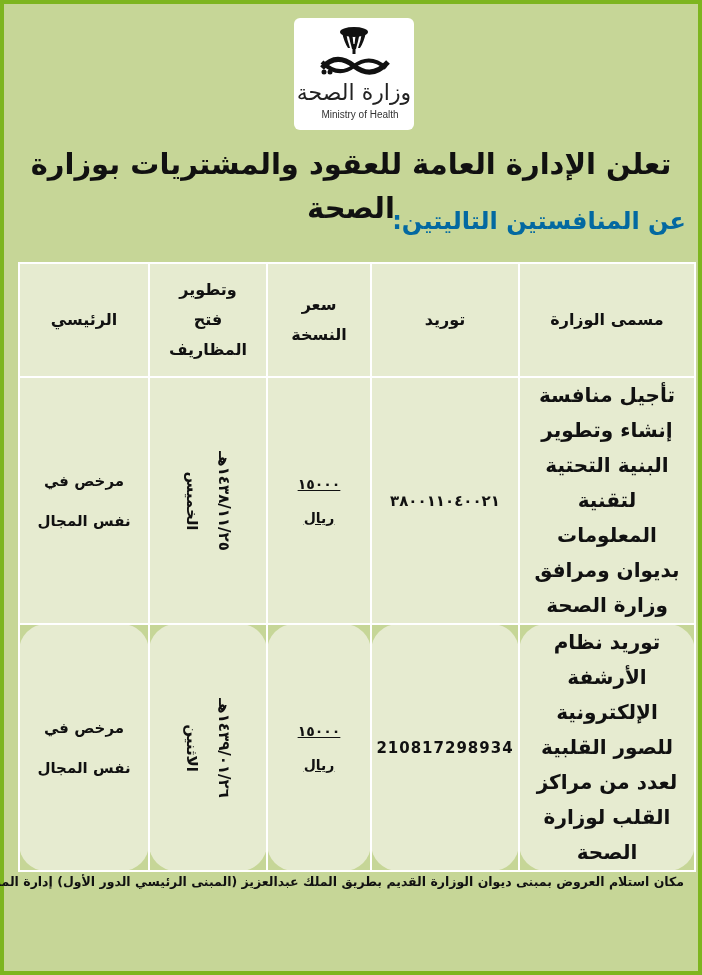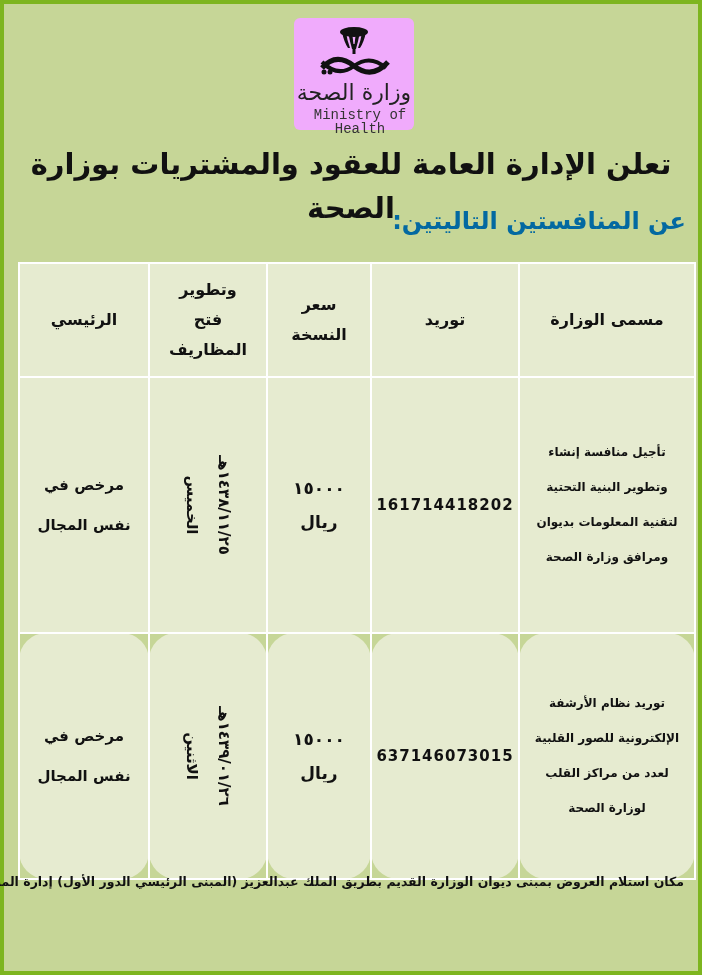--- a/index.html
+++ b/index.html
@@ -13,34 +13,34 @@
   .frame {
     position: absolute;
     left: 4px; top: 4px;
     width: 694px; height: 967px;
     background: #c6d697;
   }
   .logo-box {
     position: absolute;
     left: 290px; top: 14px;
     width: 120px; height: 112px;
-    background: #f0abfc;
+    background: #ffffff;
     border-radius: 6px;
     text-align: center;
   }
   .logo-emblem { position: absolute; left: 20px; top: 4px; width: 80px; height: 62px; }
   .logo-ar {
     position: absolute; left: 0; right: 0; top: 62px;
     font-size: 22px; color: #222; direction: rtl;
     font-family: "DejaVu Sans", sans-serif; line-height: 26px;
   }
   .logo-en {
     position: absolute; left: 12px; right: 0; top: 90px;
-    font-size: 14px; color: #333; line-height: 14px;
-    font-family: Liberation Mono, monospace;
+    font-size: 10px; color: #333; line-height: 14px;
+    font-family: Liberation Sans, sans-serif;
   }
   .title {
     position: absolute; left: 0; right: 0; top: 138px;
     text-align: center; direction: rtl;
     font-size: 29px; font-weight: bold; color: #111;
     line-height: 44px;
   }
   .subtitle {
     position: absolute; left: 0; right: 12px; top: 197px;
     text-align: right; direction: rtl;
@@ -60,23 +60,23 @@
     background: #e6ebd0;
     color: #111;
     text-align: center;
     vertical-align: middle;
     font-weight: bold;
     padding: 0;
   }
   table.tenders th { height: 112px; font-size: 16px; line-height: 30px; }
   .row1 td { height: 238px; }
   .row2 td { height: 228px; border-radius: 27px; }
-  .name-cell { font-size: 12px; line-height: 35px; padding: 8px 12px !important; }
+  .name-cell { font-size: 20px; line-height: 35px; padding: 0 12px !important; }
   .num-cell { font-size: 15px; letter-spacing: 1px; }
-  .price-cell { font-size: 17px; line-height: 34px; }
+  .price-cell { font-size: 14px; line-height: 34px; text-decoration: underline; }
   .class-cell { font-size: 15px; line-height: 40px; margin-top: 40px; }
   .date-cell { position: relative; }
   .date-rot {
     display: inline-block;
     transform: rotate(90deg);
     white-space: nowrap;
     font-size: 15px;
     line-height: 32px;
     direction: rtl;
   }
@@ -138,40 +138,40 @@
         <tr>
       <th>مسمى الوزارة</th>
       <th>توريد</th>
       <th><span style="display:inline-block;width:70px;">سعر النسخة</span></th>
       <th><span style="display:inline-block;width:90px;">وتطوير فتح المظاريف</span></th>
       <th>الرئيسي</th>
     </tr>
 
     <tr class="row1">
       <td class="name-cell">تأجيل منافسة إنشاء وتطوير البنية التحتية لتقنية المعلومات بديوان ومرافق وزارة الصحة</td>
-      <td class="num-cell">161714418202</td>
+      <td class="num-cell">٣٨٠٠١١٠٤٠٠٢١</td>
       <td class="price-cell">
         <div>١٥٠٠٠</div>
         <div>ريال</div>
       </td>
       <td class="date-cell">
         <div class="date-rot">
           <span>١٤٣٨/١١/٢٥هـ</span>
           <span>الخميس</span>
         </div>
       </td>
       <td class="class-cell">
         <div>مرخص في</div>
         <div>نفس المجال</div>
       </td>
     </tr>
 
     <tr class="row2">
       <td class="name-cell">توريد نظام الأرشفة الإلكترونية للصور القلبية لعدد من مراكز القلب لوزارة الصحة</td>
-      <td class="num-cell">637146073015</td>
+      <td class="num-cell">210817298934</td>
       <td class="price-cell">
         <div>١٥٠٠٠</div>
         <div>ريال</div>
       </td>
       <td class="date-cell">
         <div class="date-rot">
           <span>١٤٣٩/٠١/٢٦هـ</span>
           <span>الاثنين</span>
         </div>
       </td>

